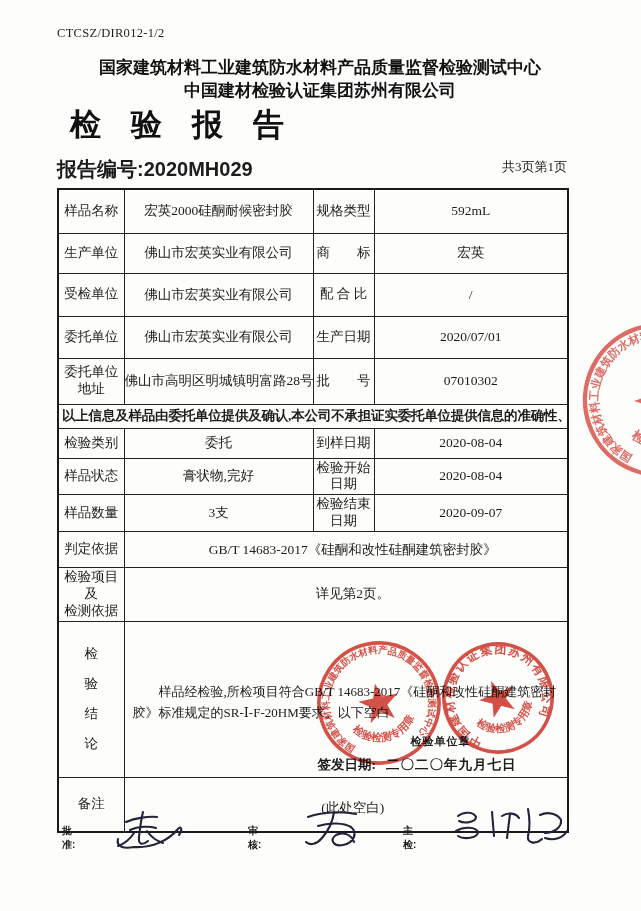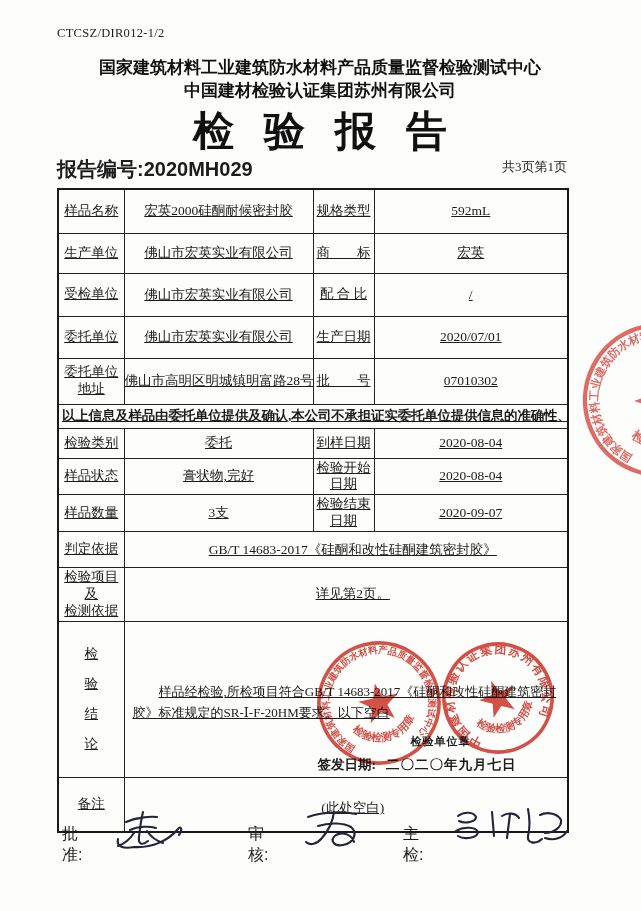--- a/index.html
+++ b/index.html
@@ -12,56 +12,56 @@
   .doc-code {
     position:absolute; left:57px; top:26px;
     font-family:"Liberation Serif","DejaVu Serif",serif;
     font-size:12.5px; letter-spacing:.3px;
   }
   .org-line { position:absolute; left:40px; width:560px; text-align:center;
     font-family:"Liberation Sans","DejaVu Sans",sans-serif; font-weight:700; color:#111; }
   .org1 { top:56px; font-size:17px; }
   .org2 { top:79px; font-size:17px; }
   .report-title {
-    position:absolute; left:40px; top:104px; width:560px; text-align:center;
+    position:absolute; left:40px; top:104px; width:560px; 
     font-family:"Liberation Sans","DejaVu Sans",sans-serif;
-    font-size:41px; font-weight:700; letter-spacing:30px; text-indent:30px; color:#111;
+    font-size:31px; font-weight:700; letter-spacing:30px; text-indent:30px; color:#111;
   }
   .meta-row { position:absolute; left:57px; top:156px; width:510px; }
   .report-no { position:absolute; left:0; top:0; font-size:20px; font-weight:700;
     font-family:"Liberation Sans","DejaVu Sans",sans-serif; }
   .page-info { position:absolute; right:0; top:2px; font-size:13px; }
   table.report {
     position:absolute; left:57px; top:188px; width:510px;
     border-collapse:collapse; table-layout:fixed;
   }
   table.report td {
     border:1.2px solid #222; vertical-align:middle; text-align:center;
     font-size:13.5px; overflow:hidden;
   }
-  table.report { border:2.5px solid #1a1a1a;text-decoration:underline; }
+  table.report { border:2.5px solid #1a1a1a; }
   td.lbl { font-size:13px; white-space:pre-line; line-height:1.25; padding:1px; }
   td.val { white-space:nowrap; }
   td.val-left { text-align:left; padding-left:14px; white-space:nowrap; }
   td.notice-cell { font-size:11px; font-weight:600; text-align:left; padding-left:3px; white-space:nowrap; letter-spacing:-.2px; }
   td.concl-cell { position:relative; text-align:left; vertical-align:top;margin-top:31px; }
   .concl-text { margin:7px 8px 0 8px; text-indent:2em; font-size:13px; line-height:1.55; text-align:left; }
   .vlabel { display:flex; flex-direction:column; align-items:center; justify-content:center; gap:13px; }
   .vlabel span { font-size:13.5px; }
   td.remark-cell { text-align:left; vertical-align:top; padding:8px 0 0 14px; font-size:13.5px; }
   .seal-caption { position:absolute; left:286px; top:112px; font-size:11px; font-weight:600; letter-spacing:1px; }
   .issue-line { position:absolute; left:193px; top:134px; font-size:13.5px; font-weight:600; }
   .issue-line .dt { margin-left:10px; letter-spacing:1px; }
   .stamp { position:absolute; mix-blend-mode:multiply; }
   .stamp text { font-family:"Liberation Sans","DejaVu Sans",sans-serif; font-weight:600; }
   .stamp-a { left:189px; top:16px; }
   .stamp-b { left:314px; top:17px; }
   .stamp-edge { left:578px; top:318px; }
   .sign-row { position:absolute; left:0; top:0; }
-  .sign-label { font-size:16px; font-weight:400;
+  .sign-label { font-size:10px; font-weight:700;
     font-family:"Liberation Sans","DejaVu Sans",sans-serif; }
   .sig-svg { position:absolute; }
   .sig-svg path { fill:none; stroke:#23243a; stroke-width:2.1; stroke-linecap:round; stroke-linejoin:round; }
 </style>
 </head>
 <body>
 
 <div class="page">
 
   <div class="doc-code">CTCSZ/DIR012-1/2</div>

